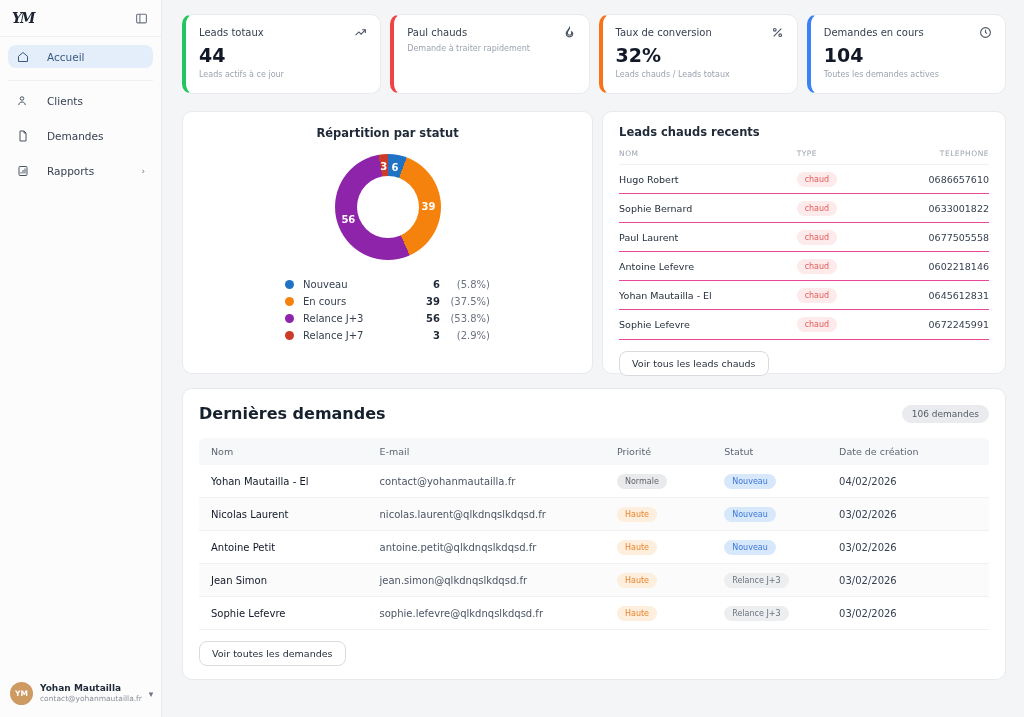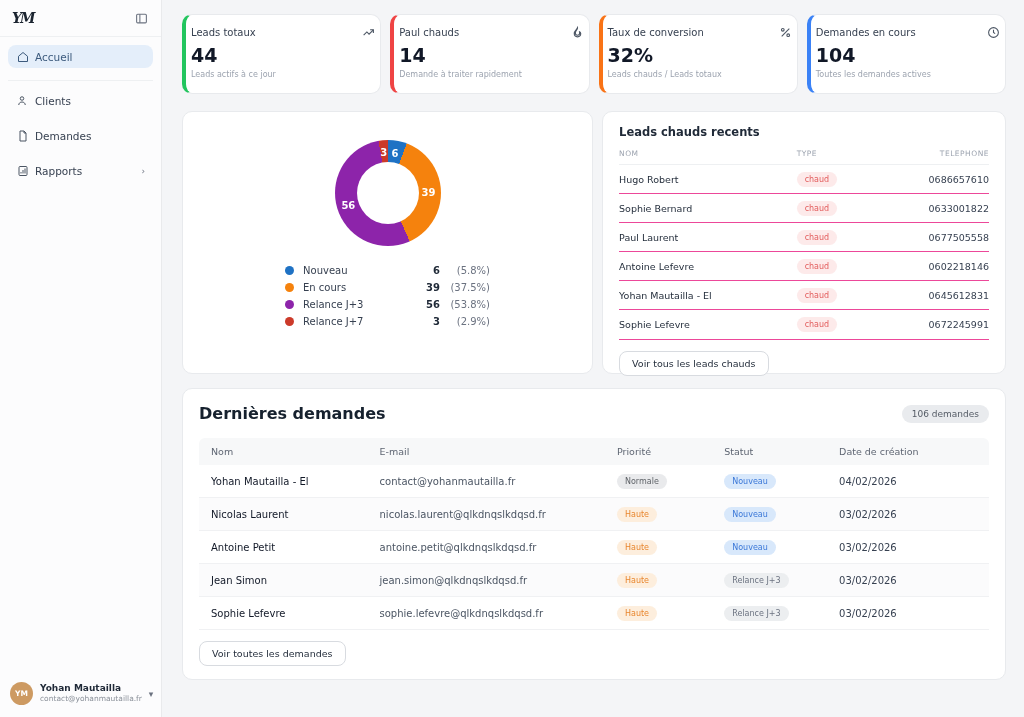--- a/index.html
+++ b/index.html
@@ -10,41 +10,41 @@
   }
   
   .sidebar { width:162px; min-width:162px; background:#fcfcfd; border-right:1px solid #e9eaec;
              display:flex; flex-direction:column; height:717px; }
   .sb-header { height:37px; display:flex; align-items:center; justify-content:space-between;
                padding:0 12px; border-bottom:1px solid #eef0f2; }
   .logo { font-family:"DejaVu Serif","Liberation Serif",serif; font-style:italic; font-weight:700;
           font-size:14px; color:#1b2430; letter-spacing:-2px; }
   .sb-toggle { width:16px; height:16px; color:#6b7280; cursor:pointer; display:flex; align-items:center; justify-content:center; }
   .sb-nav { padding:8px 8px 0; }
-  .nav-item { display:flex; align-items:center; gap:6px; padding:5px 8px; border-radius:8px;
+  .nav-item { display:flex; align-items:center; gap:18px; padding:5px 8px; border-radius:8px;
               font-size:10.5px; color:#374151; cursor:pointer; margin-bottom:12px; }
   .nav-item .nav-ic { width:13px; height:13px; display:flex; align-items:center; justify-content:center; color:#4b5563; }
   .nav-item.active { background:#e4eefa; color:#3c5a7d; font-weight:500; }
   .nav-item.active .nav-ic { color:#3c5a7d; }
   .nav-item .chev { margin-left:auto; color:#6b7280; font-size:9px; }
   .nav-sep { border-bottom:1px solid #eef0f2; margin:6px 0 8px; }
   .sb-footer { margin-top:auto; padding:10px 10px 12px; display:flex; align-items:center; gap:7px; cursor:pointer; }
   .avatar { width:23px; height:23px; min-width:23px; border-radius:50%; background:#cd9a62; color:#fff;
             font-size:7.5px; font-weight:700; display:flex; align-items:center; justify-content:center; }
   .sb-user-name { font-size:9px; font-weight:700; color:#1f2937; line-height:1.25; }
   .sb-user-mail { font-size:7.5px; color:#8a9099; line-height:1.25; }
   .sb-user-chev { margin-left:auto; color:#6b7280; font-size:9px; }
 
   
   .main { flex:1; padding:14px 18px 0 20px; overflow:hidden; }
   .greeting { font-size:15px; font-weight:700; color:#16212e; margin:4px 0 15px; }
 
   
   .stats { display:grid; grid-template-columns:repeat(4,1fr); gap:9px; }
-  .stat-card { background:#fff; border:1px solid #e8eaed; border-radius:10px; padding:11px 5px 10px;
+  .stat-card { background:#fff; border:1px solid #e8eaed; border-radius:10px; padding:11px 13px 10px;
                border-left-width:4px; border-left-style:solid; height:80px; }
   .stat-top { display:flex; align-items:center; justify-content:space-between; }
   .stat-title { font-size:10px; font-weight:500; color:#374151; }
   .stat-ic { width:13px; height:13px; color:#4b5563; }
   .stat-value { font-size:19px; font-weight:700; color:#111827; margin-top:7px; line-height:1; }
   .stat-sub { font-size:8px; color:#9ca3af; margin-top:5px; }
 
   
   .mid { display:grid; grid-template-columns:402fr 395fr; gap:9px; margin-top:17px; }
   .card { background:#fff; border:1px solid #e8eaed; border-radius:10px; }
@@ -175,21 +175,20 @@
         <div class="stat-value">44</div>
         <div class="stat-sub">Leads actifs à ce jour</div>
       </div>
       <div class="stat-card" style="border-left-color: rgb(239, 68, 68);">
         <div class="stat-top">
           <span class="stat-title">Paul chauds</span>
           <span class="stat-ic"><svg width="13" height="13" viewBox="0 0 24 24" fill="none" stroke="currentColor" stroke-width="2">
               <path d="M12 3c1 3-4 5-4 10a4 4 0 0 0 8 0c0-2-1-3-1-3s3 1 3 4a6 6 0 0 1-12 0C6 8 11 7 12 3z"></path>
             </svg></span>
         </div>
-        <div class="stat-value">14</div>
         <div class="stat-sub">Demande à traiter rapidement</div>
       </div>
       <div class="stat-card" style="border-left-color: rgb(249, 115, 22);">
         <div class="stat-top">
           <span class="stat-title">Taux de conversion</span>
           <span class="stat-ic"><svg width="13" height="13" viewBox="0 0 24 24" fill="none" stroke="currentColor" stroke-width="2">
               <line x1="19" y1="5" x2="5" y2="19"></line>
               <circle cx="7" cy="7" r="2.5"></circle>
               <circle cx="17" cy="17" r="2.5"></circle>
             </svg></span>
@@ -206,20 +205,21 @@
             </svg></span>
         </div>
         <div class="stat-value">104</div>
         <div class="stat-sub">Toutes les demandes actives</div>
       </div>
     </section>
 
   <section class="mid">
 
     <div class="card chart-card">
+      <div class="chart-title">Répartition par statut</div>
       <div class="donut-wrap">
         <div class="donut">
           <div class="donut-ring" id="donut-ring" style="background: conic-gradient(rgb(31, 114, 196) 0deg, rgb(31, 114, 196) 20.7692deg, rgb(245, 130, 13) 20.7692deg, rgb(245, 130, 13) 155.769deg, rgb(141, 36, 170) 155.769deg, rgb(141, 36, 170) 349.615deg, rgb(204, 58, 42) 349.615deg, rgb(204, 58, 42) 360deg);"></div>
           <div class="donut-hole"></div>
           <span id="donut-labels"><span class="donut-label" style="left: 60.3905px; top: 12.6716px;">6</span><span class="donut-label" style="left: 93.9813px; top: 51.7617px;">39</span><span class="donut-label" style="left: 13.8564px; top: 65.1976px;">56</span><span class="donut-label" style="left: 49.2895px; top: 12.1682px;">3</span></span>
         </div>
       </div>
       <div class="legend" id="legend">
           <div class="legend-row">
             <span class="legend-dot" style="background:#1f72c4"></span>

